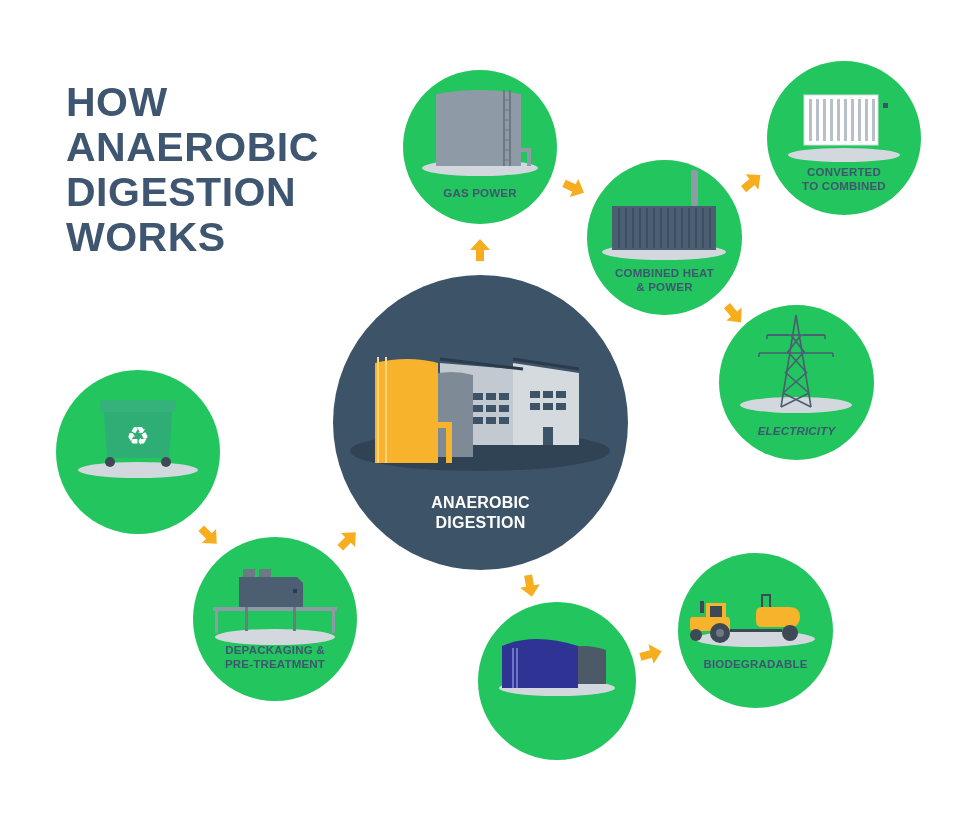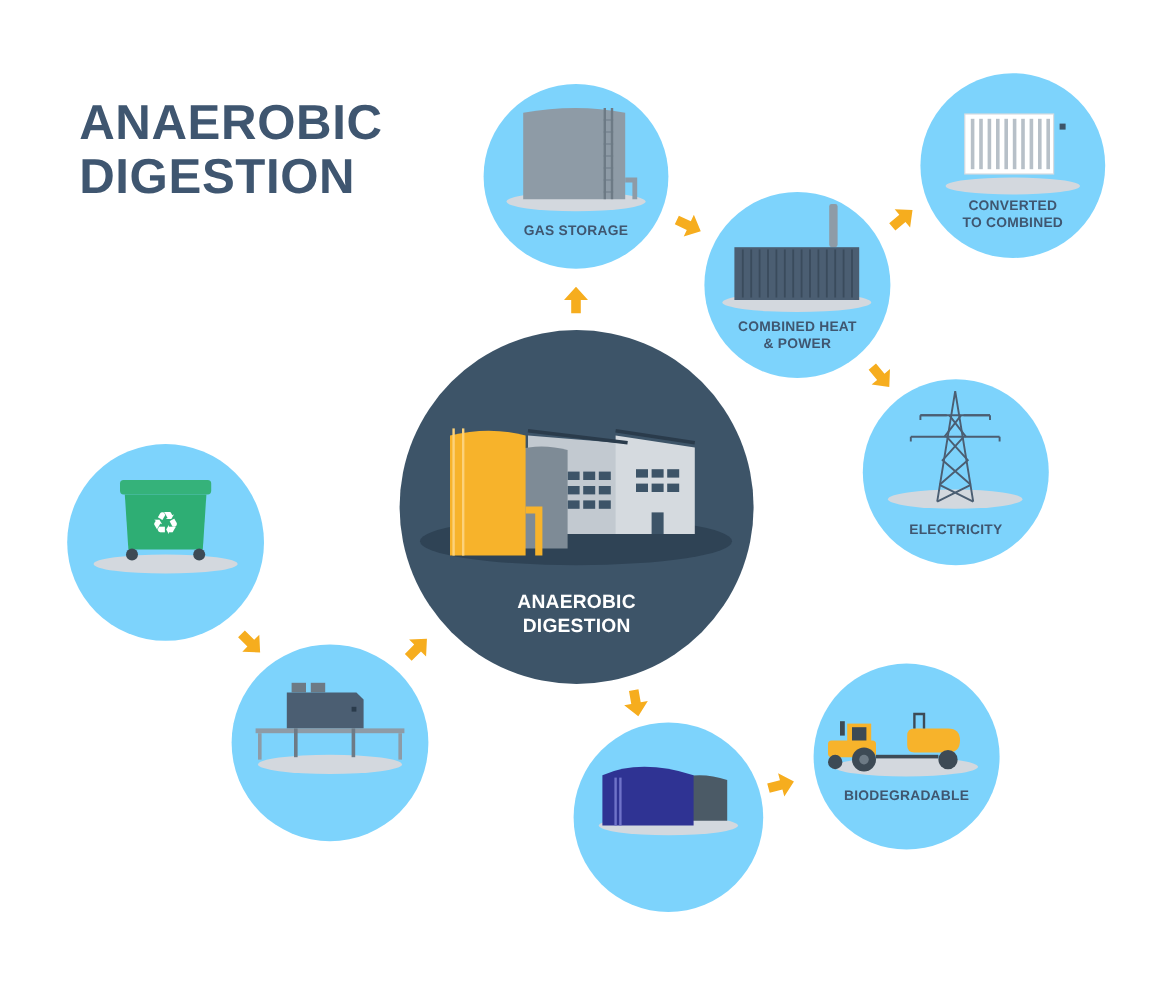--- a/index.html
+++ b/index.html
@@ -2,58 +2,60 @@
 <html><head>
 <meta charset="utf-8">
 <style>
   html, body { margin: 0; padding: 0; background: #ffffff; }
   body { width: 960px; height: 822px; position: relative; overflow: hidden;
          font-family: "Liberation Sans", "DejaVu Sans", sans-serif; }
   .title { position: absolute; left: 66px; top: 80px; margin: 0;
            color: #3f5670; font-weight: 700; font-size: 41px; line-height: 45px;
            letter-spacing: 0.5px; }
   .title span { display: block; }
-  .node { position: absolute; border-radius: 50%; background: #7dd3fc; }
+  .node { position: absolute; border-radius: 50%; background: #22c55e; }
   .node.center { background: #3d5468; }
   .node svg.art { position: absolute; left: 0; top: 0; width: 100%; height: 100%; }
   .label { position: absolute; left: 0; right: 0; text-align: center;
            color: #3f5670; font-weight: 700; font-size: 11.5px; line-height: 14px;
            letter-spacing: 0.2px; }
   .label span { display: block; }
   .center .label { color: #ffffff; font-size: 16px; line-height: 20px; }
   .arrow { position: absolute; width: 28px; height: 28px; }
   .arrow svg { width: 100%; height: 100%; }
 </style>
 </head>
 <body>
 
 <h1 class="title">
+  <span>HOW</span>
   <span>ANAEROBIC</span>
   <span>DIGESTION</span>
+  <span>WORKS</span>
 </h1>
 
 <div class="node" style="left:403px;top:70px;width:154px;height:154px;">
   <svg class="art" viewBox="0 0 154 154">
     <ellipse cx="77" cy="98" rx="58" ry="8" fill="#d3d8de"></ellipse>
     <path d="M33 24 Q77 16 118 24 L118 96 L33 96 Z" fill="#8e9ba6"></path>
     <rect x="100" y="20" width="2" height="76" fill="#6d7a85"></rect>
     <rect x="106" y="20" width="2" height="76" fill="#6d7a85"></rect>
     <g stroke="#6d7a85" stroke-width="1">
       <line x1="100" y1="30" x2="108" y2="30"></line>
         <line x1="100" y1="40" x2="108" y2="40"></line>
       <line x1="100" y1="50" x2="108" y2="50"></line>
         <line x1="100" y1="60" x2="108" y2="60"></line>
       <line x1="100" y1="70" x2="108" y2="70"></line>
         <line x1="100" y1="80" x2="108" y2="80"></line>
       <line x1="100" y1="90" x2="108" y2="90"></line>
     </g>
     <path d="M118 80 L126 80 L126 96" fill="none" stroke="#8e9ba6" stroke-width="4"></path>
   </svg>
   <div class="label" style="top:116px;">
-    <span>GAS STORAGE</span>
+    <span>GAS POWER</span>
   </div>
 </div>
 
 <div class="node" style="left:587px;top:160px;width:155px;height:155px;">
   <svg class="art" viewBox="0 0 155 155">
     <ellipse cx="77" cy="92" rx="62" ry="8" fill="#d3d8de"></ellipse>
     <rect x="104" y="10" width="7" height="36" rx="2" fill="#8e9ba6"></rect>
     <rect x="25" y="46" width="104" height="44" fill="#4b5e72"></rect>
     <g stroke="#3a4b5c" stroke-width="1.5">
       <line x1="32" y1="48" x2="32" y2="88"></line>
@@ -95,21 +97,21 @@
         <rect x="105" y="38" width="3" height="42"></rect>
     </g>
     <rect x="116" y="42" width="5" height="5" fill="#3d5468"></rect>
   </svg>
   <div class="label" style="top:104px;">
     <span>CONVERTED</span>
     <span>TO COMBINED</span>
   </div>
 </div>
 
-<div class="node" style="left:719px;top:316px;width:155px;height:155px;">
+<div class="node" style="left:719px;top:305px;width:155px;height:155px;font-style:italic;">
   <svg class="art" viewBox="0 0 155 155">
     <ellipse cx="77" cy="100" rx="56" ry="8" fill="#d3d8de"></ellipse>
     <g fill="none" stroke="#4b5e72" stroke-width="1.6">
       <path d="M77 10 L62 102 M77 10 L92 102"></path>
       <path d="M48 30 L106 30 M40 48 L114 48"></path>
       <path d="M48 30 L48 34 M106 30 L106 34 M40 48 L40 52 M114 48 L114 52"></path>
       <path d="M72 30 L86 48 M82 30 L68 48 M70 48 L88 68 M84 48 L66 68 M67 68 L90 88 M87 68 L64 88 M64 88 L92 102 M90 88 L62 102"></path>
       <path d="M70 30 L48 30 M84 30 L106 30"></path>
     </g>
   </svg>
@@ -172,20 +174,24 @@
     <rect x="50" y="32" width="12" height="8" fill="#6d7a85"></rect>
     <rect x="66" y="32" width="12" height="8" fill="#6d7a85"></rect>
     <path d="M46 40 L104 40 L110 46 L110 70 L46 70 Z" fill="#4b5e72"></path>
     <rect x="100" y="52" width="4" height="4" fill="#2a3b4b"></rect>
     <rect x="20" y="70" width="124" height="4" fill="#8e9ba6"></rect>
     <rect x="22" y="74" width="3" height="22" fill="#8e9ba6"></rect>
     <rect x="139" y="74" width="3" height="22" fill="#8e9ba6"></rect>
     <rect x="52" y="70" width="3" height="24" fill="#6d7a85"></rect>
     <rect x="100" y="70" width="3" height="24" fill="#6d7a85"></rect>
   </svg>
+  <div class="label" style="top:106px;">
+    <span>DEPACKAGING &amp;</span>
+    <span>PRE-TREATMENT</span>
+  </div>
 </div>
 
 <div class="node" style="left:478px;top:602px;width:158px;height:158px;">
   <svg class="art" viewBox="0 0 158 158">
     <ellipse cx="79" cy="86" rx="58" ry="8" fill="#d3d8de"></ellipse>
     <path d="M84 48 Q104 40 128 48 L128 82 L84 82 Z" fill="#4b5a66"></path>
     <path d="M24 44 Q56 30 100 44 L100 86 L24 86 Z" fill="#2f3393"></path>
     <rect x="34" y="46" width="2" height="40" fill="#6f73c9"></rect>
     <rect x="38" y="46" width="2" height="40" fill="#6f73c9"></rect>
   </svg>

